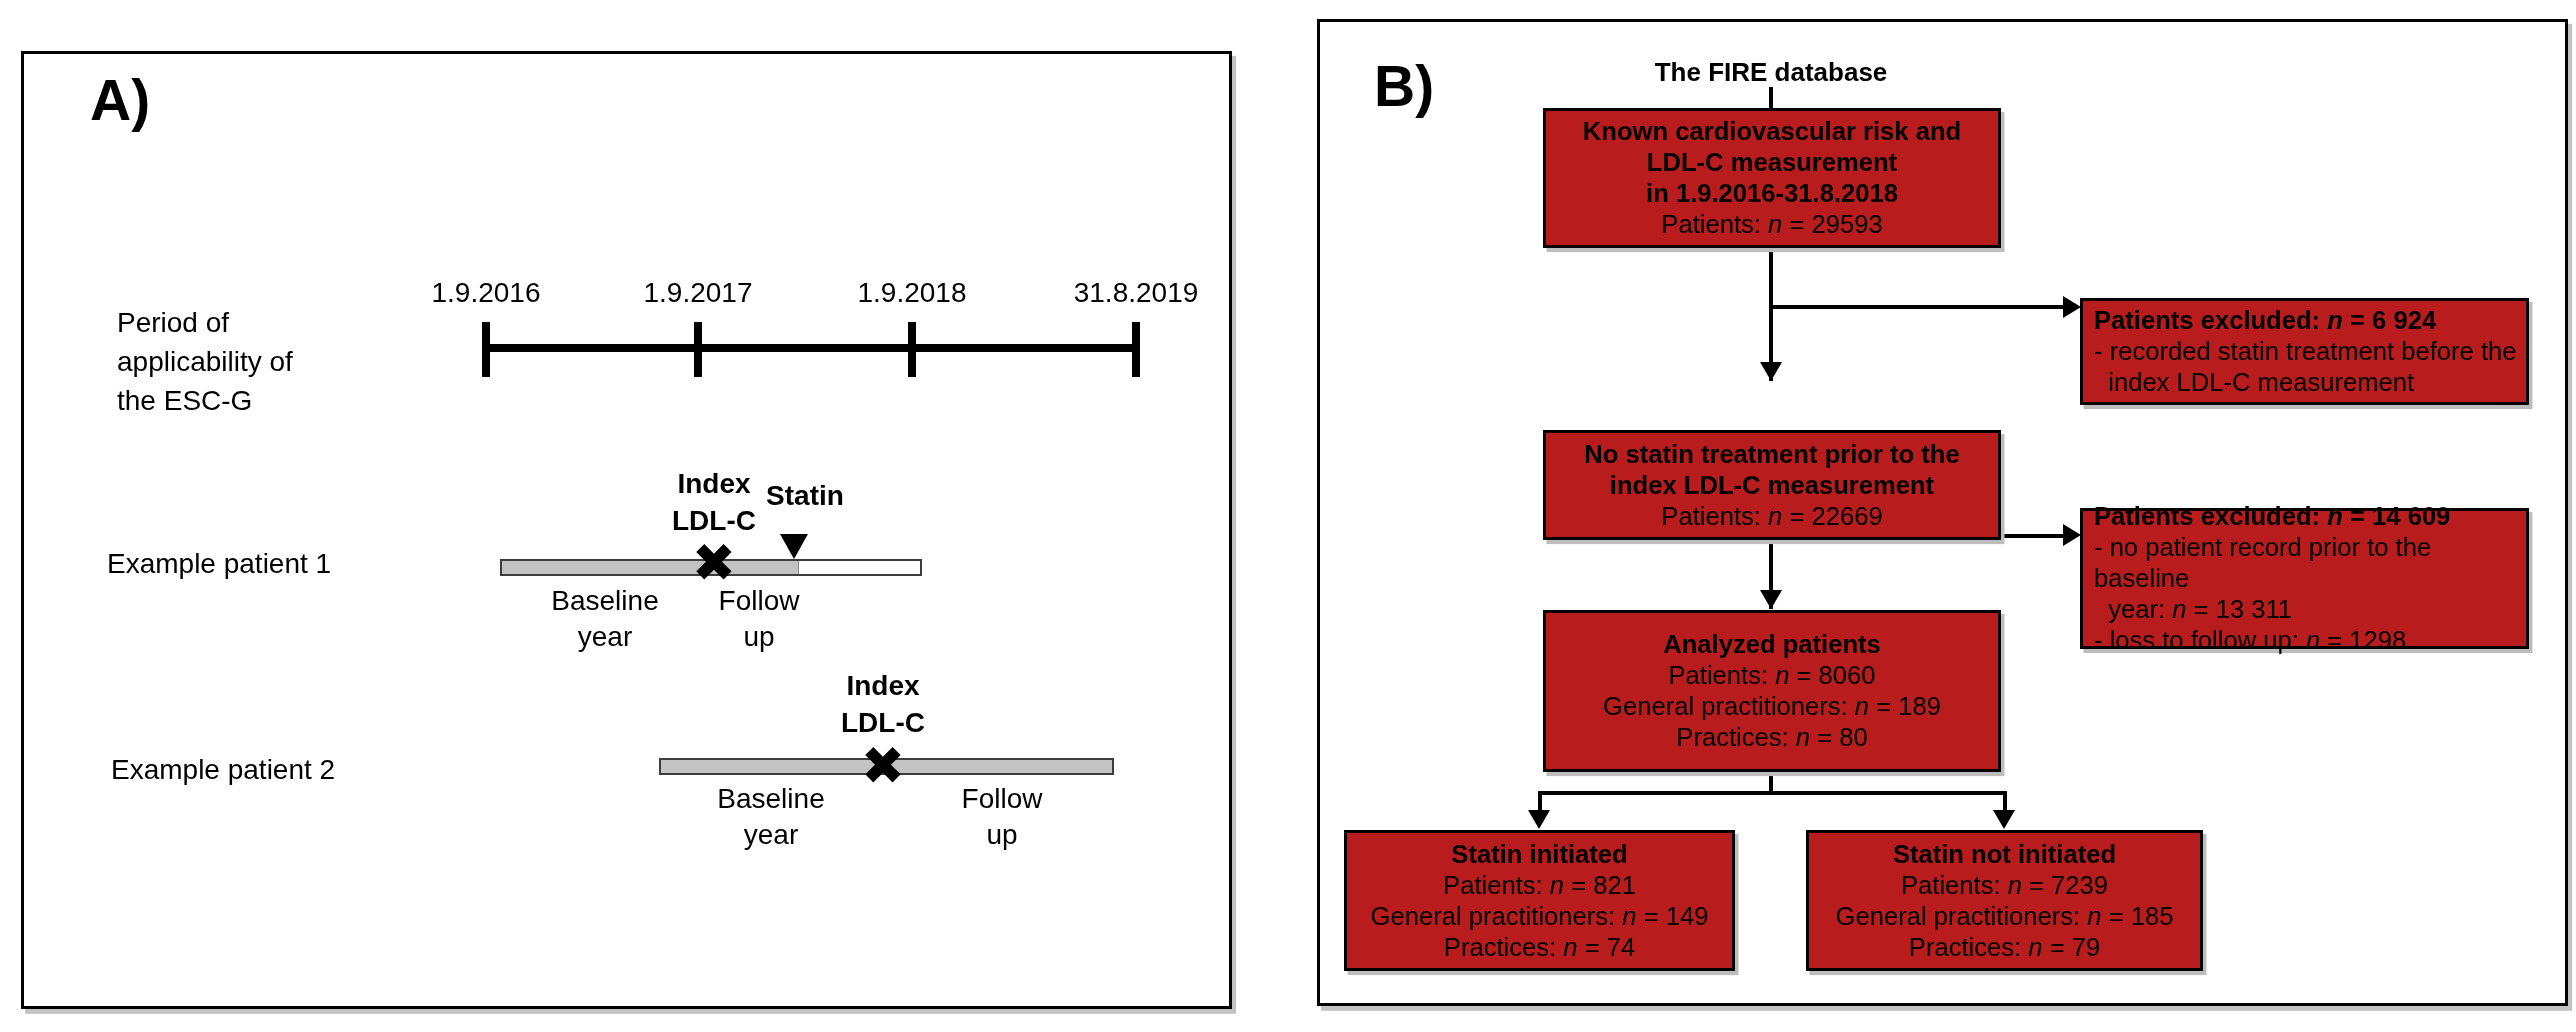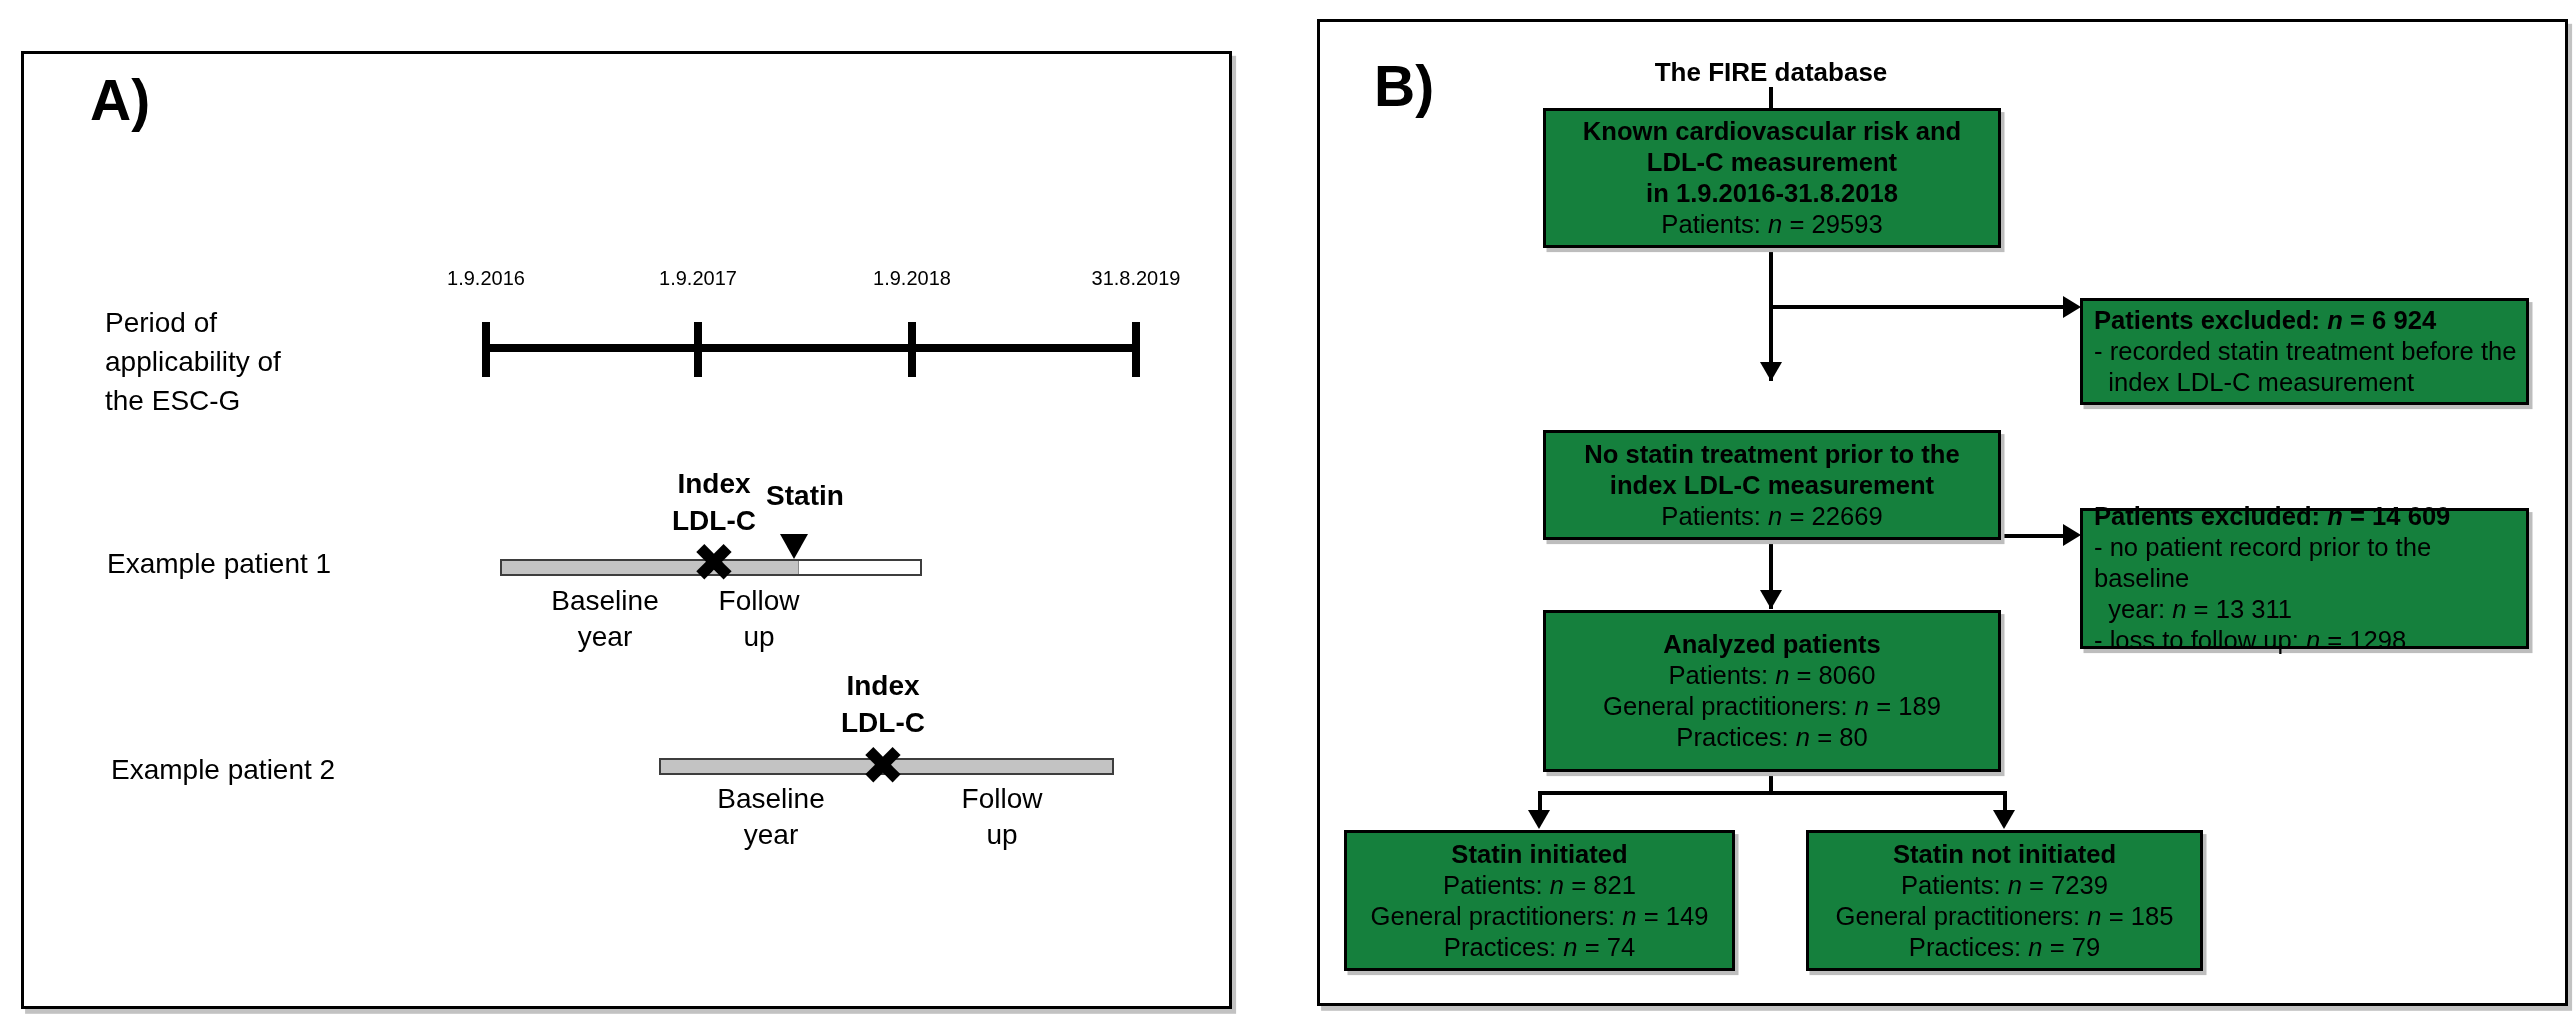--- a/index.html
+++ b/index.html
@@ -15,33 +15,33 @@
 
   .abs{position:absolute;}
   .plabel{position:absolute;font-weight:bold;font-size:57px;line-height:57px;}
   .txt{font-size:28px;line-height:36px;}
   .ctr{transform:translateX(-50%);text-align:center;}
   .bold{font-weight:bold;}
 
   
   .tick{position:absolute;width:8.3px;height:55px;background:#000;top:268px;}
   .tl-line{position:absolute;top:290px;height:8.3px;background:#000;}
-  .datelbl{position:absolute;top:213px;font-size:20px;white-space:nowrap;}
+  .datelbl{position:absolute;top:223px;font-size:28px;white-space:nowrap;}
 
   
   .bar{position:absolute;height:16.6px;border:2.1px solid #3d3d3d;background:#fff;box-sizing:border-box;}
   .bar .fill{height:100%;background:#c3c3c3;}
   .fill.part{border-right:1.4px solid #8a8a8a;box-sizing:border-box;}
   .xmark{position:absolute;font-family:"DejaVu Sans",sans-serif;font-size:53px;font-weight:bold;
          line-height:1;transform:translate(-50%,-52%);}
   .tri{position:absolute;width:0;height:0;border-left:14.5px solid transparent;
        border-right:14.5px solid transparent;border-top:25px solid #000;}
 
   
-  .fbox{position:absolute;border:3.5px solid #000;background:#15803d;box-sizing:border-box;
+  .fbox{position:absolute;border:3.5px solid #000;background:#b91c1c;box-sizing:border-box;
         box-shadow:3.5px 4.1px 0 #bdbdbd;font-size:25.6px;line-height:31px;
         display:flex;flex-direction:column;justify-content:center;}
   .fbox.center{text-align:center;padding:2.8px 5.5px;}
   .fbox.left{text-align:left;padding:2.8px 7px 2.8px 11px;margin-top:44px;}
   .ln{white-space:pre-wrap;}
   .ln.b{font-weight:bold;}
   .vline{position:absolute;width:3.5px;background:#000;}
   .hline{position:absolute;height:3.5px;background:#000;}
   .arr-d{position:absolute;width:0;height:0;border-left:11px solid transparent;
          border-right:11px solid transparent;border-top:19.4px solid #000;}
@@ -60,21 +60,21 @@
     <div class="datelbl ctr" style="left:674px;">1.9.2017</div>
     <div class="datelbl ctr" style="left:888px;">1.9.2018</div>
     <div class="datelbl ctr" style="left:1112px;">31.8.2019</div>
 
     <div class="tl-line" style="left:462px;width:651px;"></div>
     <div class="tick" style="left:458px;"></div>
     <div class="tick" style="left:670px;"></div>
     <div class="tick" style="left:884px;"></div>
     <div class="tick" style="left:1108px;"></div>
 
-    <div class="abs txt" style="left:81px;top:249px;line-height:39px;">
+    <div class="abs txt" style="left:93px;top:249px;line-height:39px;">
         <div class="ln">Period of</div>
         <div class="ln">applicability of</div>
         <div class="ln">the ESC-G</div>
       </div>
 
     <div class="abs txt" style="left:83px;top:492px;">Example patient 1</div>
     <div class="bar" style="left:476px;top:505px;width:422px;">
       <div class="fill part" style="width:297px;"></div>
     </div>
     <div class="abs txt ctr bold" style="left:690px;top:411px;line-height:37px;">

